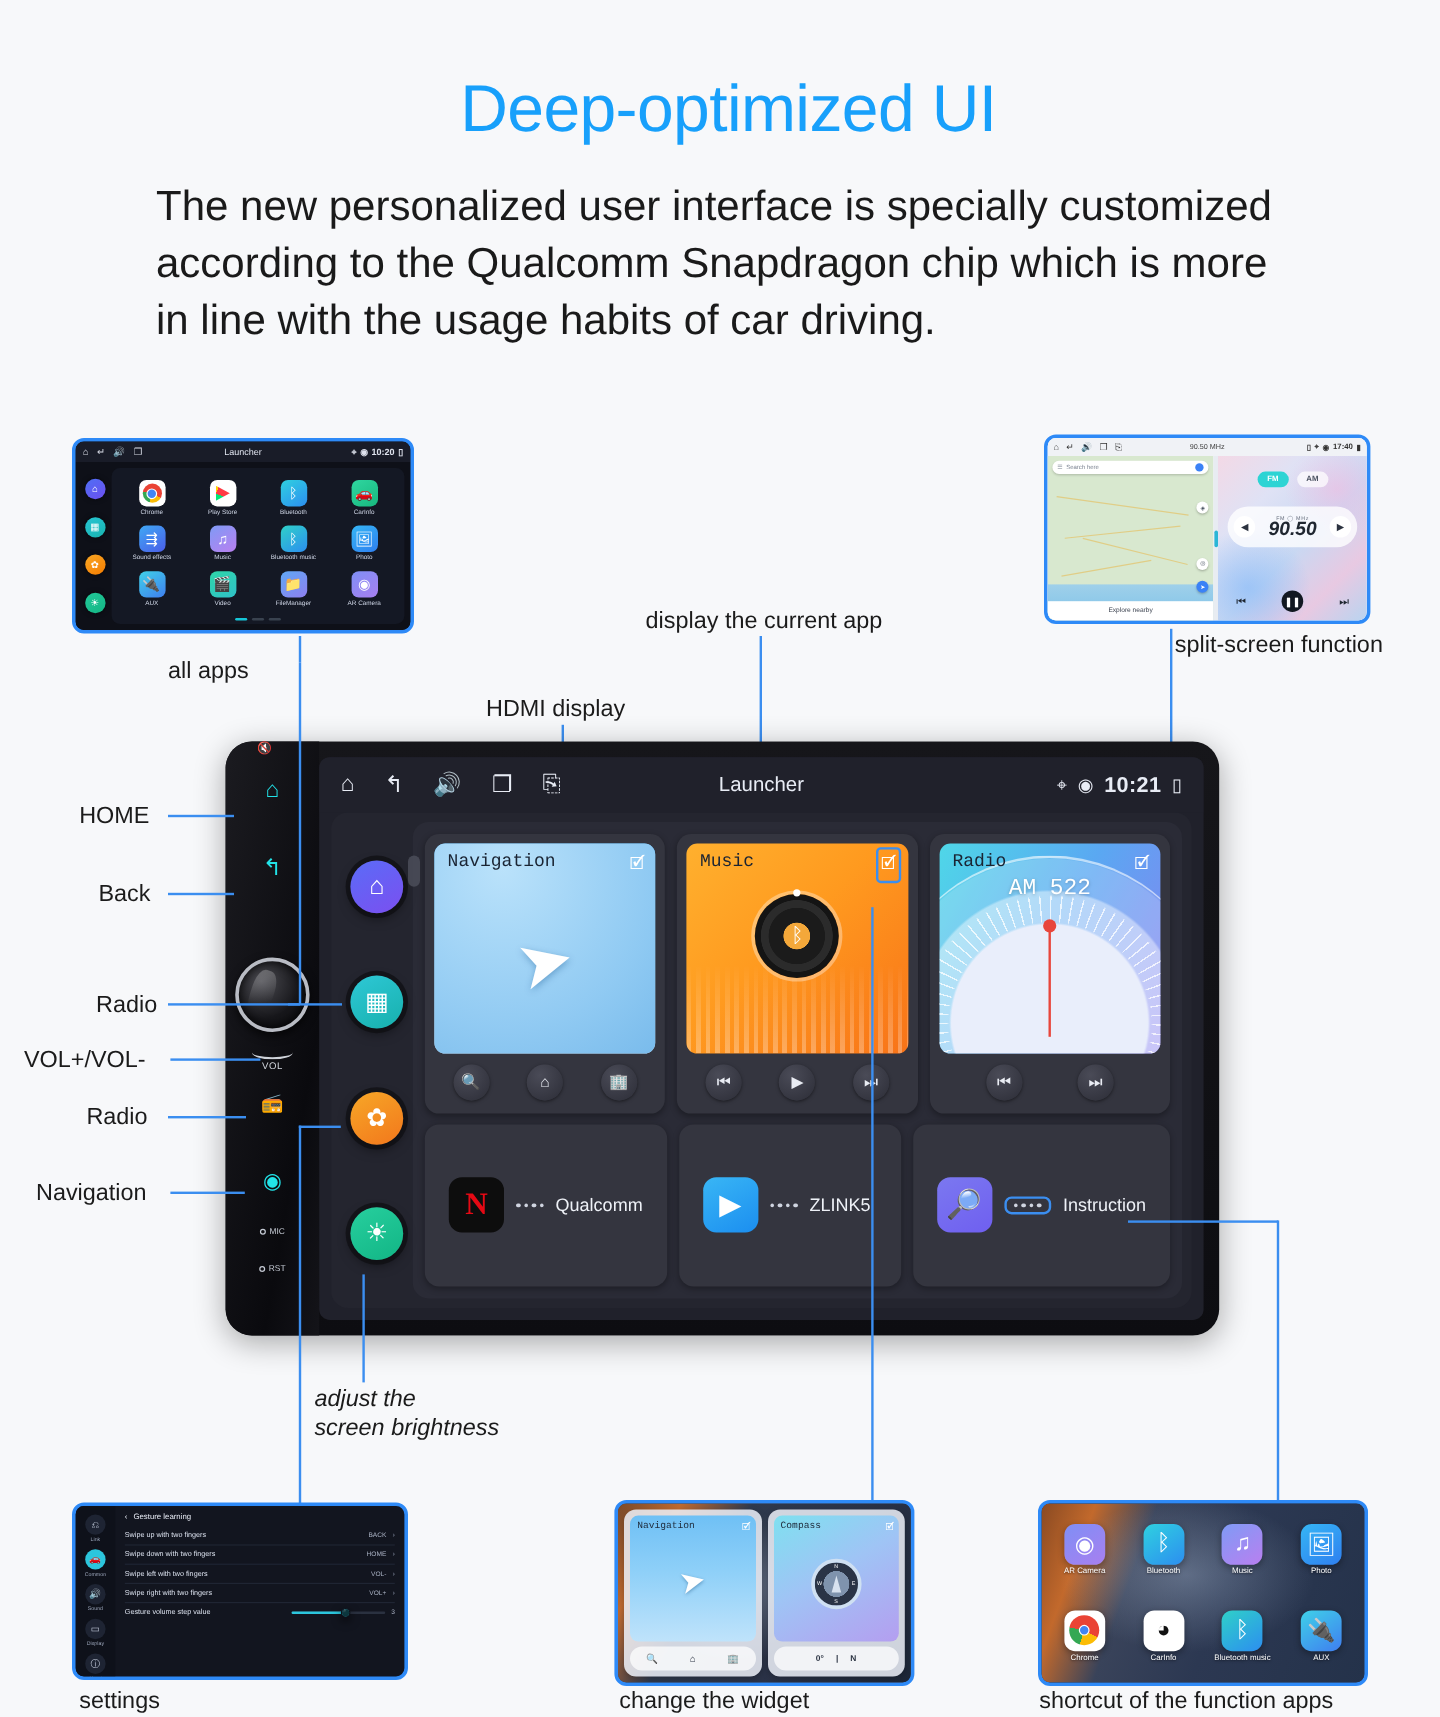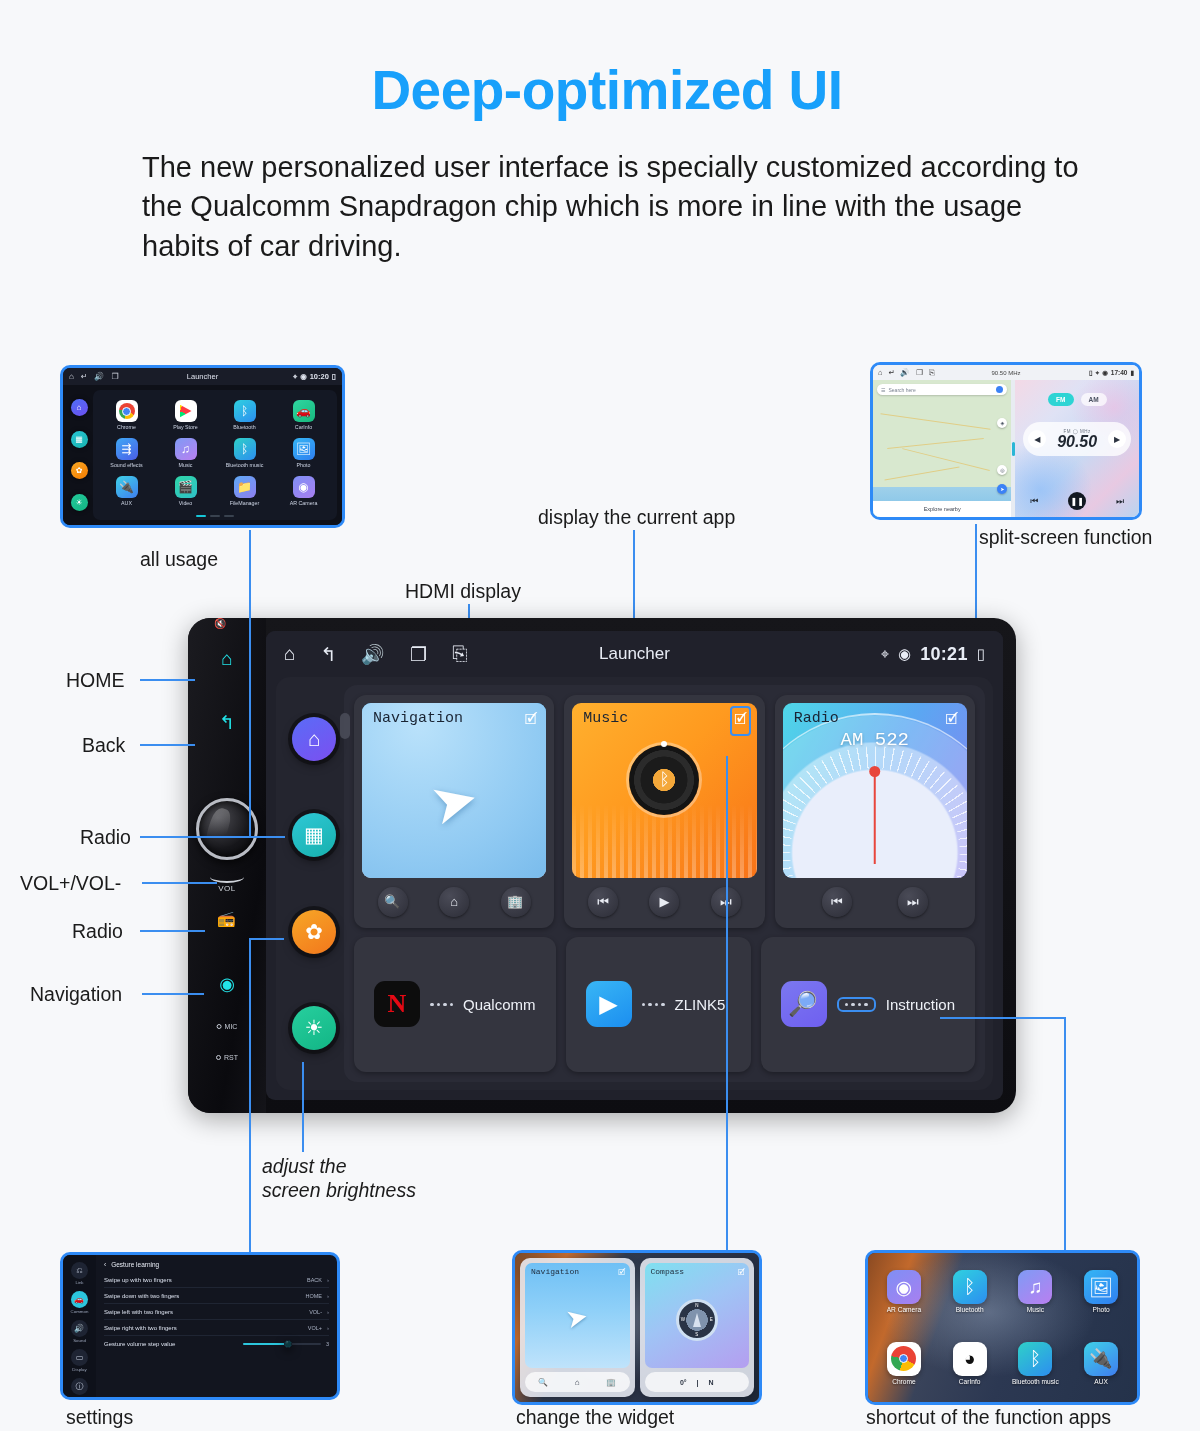--- a/index.html
+++ b/index.html
@@ -8,29 +8,28 @@
     background: #f7f8fa;
     font-family: "Liberation Sans", sans-serif;
     position: relative;
     overflow: hidden;
   }
 
   
   .page-title {
     position: absolute; top: 58px; left: 0; width: 1200px;
     text-align: center;
-    font-size: 55px; font-weight: bold; color: #18a0fb;
+    font-size: 55px; font-weight: normal; color: #18a0fb;
     letter-spacing: -0.5px;
     padding-left: 14px;
   }
   .page-sub {
     position: absolute; top: 148px; left: 130px; width: 940px;
-    font-size: 29px; color: #1a1a1a; line-height: 1.36;
+    font-size: 35px; color: #1a1a1a; line-height: 1.36;
     font-weight: 400;
-    margin-left: 12px;
   }
 
   
   .cline { position: absolute; background: #3b8ef0; }
   .cline.v { width: 2px; }
   .cline.h { height: 2px; }
   .clabel { position: absolute; font-size: 19.5px; color: #1b1b1b; white-space: nowrap; }
   .clabel.two { white-space: normal; line-height: 1.24; font-style: italic; }
 
   
@@ -467,21 +466,21 @@
       </div>
       <div class="pager">
         <i class="on"></i>
           <i></i>
           <i></i>
       </div>
     </div>
   </div>
 </div>
 <div class="cline v" style="left:249px;top:530px;height:22px;"></div>
-<div class="clabel" style="left:140px;top:548px;">all usage</div>
+<div class="clabel" style="left:140px;top:548px;">all apps</div>
 
 <div class="mini" id="splitmini">
   <div class="ss-top">
     <span class="ic">⌂</span>
     <span class="ic">↵</span>
     <span class="ic">🔊</span>
     <span class="ic">❐</span>
     <span class="ic">⎘</span>
     <span class="freq">90.50 MHz</span>
     <span class="right">

